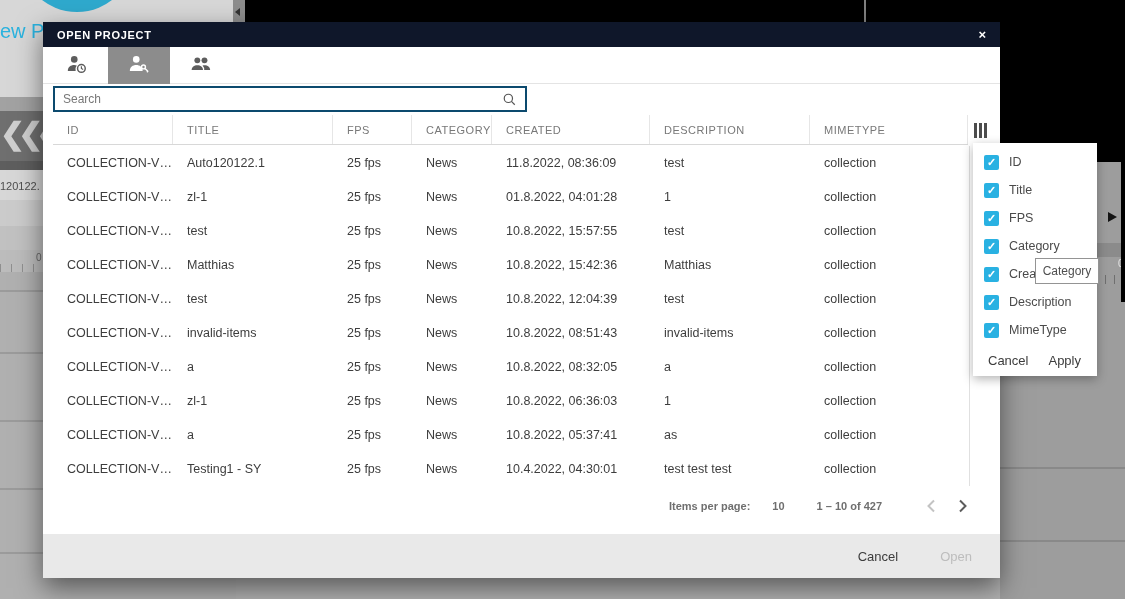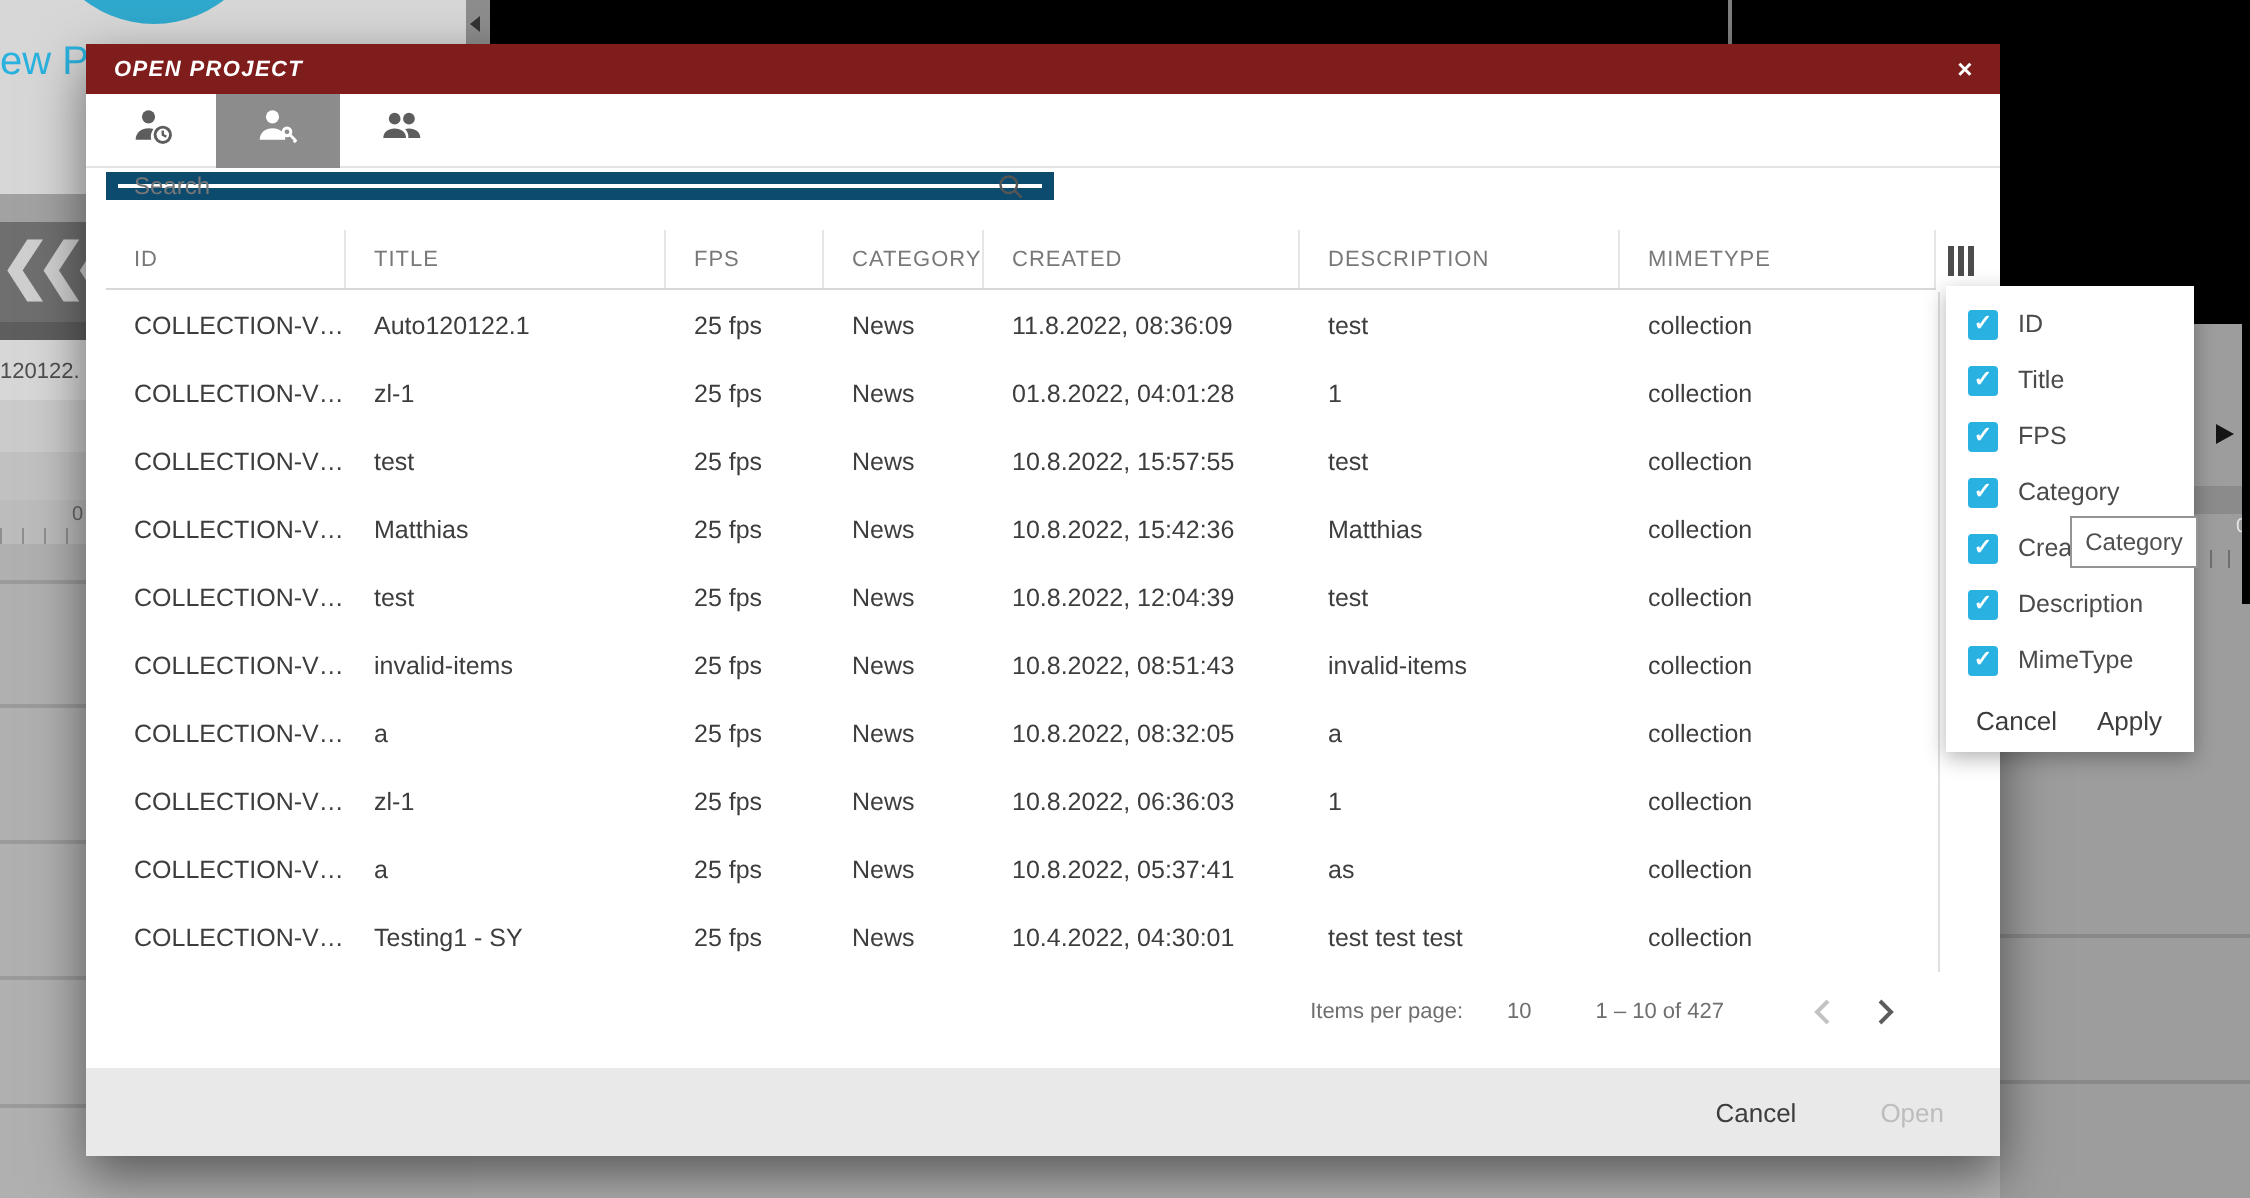--- a/index.html
+++ b/index.html
@@ -38,53 +38,53 @@
   .bg-right .mark{position:absolute;left:118px;top:96px;font-size:10px;color:#e5e5e5;}
   .bg-right .ticks{position:absolute;left:96px;top:113px;width:29px;height:9px;
      background:repeating-linear-gradient(to right,#6f6f6f 0 1px,transparent 1px 9px);}
   .bg-right .hl1{position:absolute;left:0;top:305px;width:125px;height:2px;background:#898989;}
   .bg-right .hl2{position:absolute;left:0;top:378px;width:125px;height:2px;background:#898989;}
   .bg-sliver{position:absolute;left:121px;top:0;width:4px;height:140px;background:#000;}
 
   
   .dialog{left:43px;top:22px;width:957px;height:556px;background:#fff;
           box-shadow:0 10px 25px rgba(0,0,0,.5);z-index:10;}
-  .dlg-header{position:absolute;left:0;top:0;width:100%;height:25px;background:#7f1d1d;
+  .dlg-header{position:absolute;left:0;top:0;width:100%;height:25px;background:#0f172a;
           display:flex;align-items:center;justify-content:space-between;
-          padding:0 14px;box-sizing:border-box;font-style:italic;}
+          padding:0 14px;box-sizing:border-box;}
   .dlg-title{color:#fff;font-size:11px;font-weight:bold;letter-spacing:.7px;}
   .dlg-close{color:#fff;font-size:13px;font-weight:bold;line-height:1;cursor:default;}
   .tabs{position:absolute;left:0;top:25px;width:100%;height:37px;border-bottom:1px solid #e4e4e4;
         display:flex;padding-left:3px;box-sizing:border-box;}
   .tab{width:62px;height:37px;display:flex;align-items:center;justify-content:center;color:#5d5d5d;}
   .tab.active{background:#8c8c8c;color:#fff;}
   .tab svg{width:22px;height:22px;fill:currentColor;}
-  .search-box{position:absolute;left:10px;top:64px;width:474px;height:14px;
-        border:6px solid #0c4a6e;display:flex;align-items:center;box-sizing:border-box;}
+  .search-box{position:absolute;left:10px;top:64px;width:474px;height:26px;
+        border:2px solid #0c4a6e;display:flex;align-items:center;box-sizing:border-box;}
   .search-box input{border:none;outline:none;flex:1;font-size:12px;color:#333;
         padding-left:8px;background:transparent;font-family:inherit;}
   .search-box input::placeholder{color:#777;}
   .search-icon{margin-right:8px;display:flex;}
   .thead{position:absolute;left:10px;top:93px;width:915px;height:30px;display:grid;
         grid-template-columns:120px 160px 79px 80px 158px 160px 158px;
         border-bottom:1px solid #d8d8d8;box-sizing:border-box;}
   .th{font-size:11px;color:#787878;letter-spacing:.5px;display:flex;align-items:center;
         padding-left:14px;border-right:1px solid #e6e6e6;box-sizing:border-box;
         white-space:nowrap;overflow:hidden;}
   .tbody{position:absolute;left:10px;top:124px;width:915px;}
   .tr{display:grid;grid-template-columns:120px 160px 79px 80px 158px 160px 158px;height:34px;}
   .td{font-size:12.5px;color:#3d3d3d;display:flex;align-items:center;padding-left:14px;
       box-sizing:border-box;white-space:nowrap;overflow:hidden;}
   .scroll-line{position:absolute;left:926px;top:124px;width:1px;height:340px;background:#e0e0e0;}
   .columns-btn{position:absolute;left:931px;top:101px;width:18px;height:16px;
       display:flex;gap:2px;cursor:default;}
   .columns-btn i{display:block;width:3px;height:15px;background:#4c4c4c;}
   .paginator{position:absolute;left:0;top:464px;width:100%;height:40px;display:flex;
       align-items:center;justify-content:flex-end;font-size:11px;color:#6f6f6f;
-      padding-right:52px;box-sizing:border-box;}
+      padding-right:32px;box-sizing:border-box;font-weight:bold;}
   .paginator .range{margin-left:32px;}
   .pg-btn{margin-left:44px;display:flex;align-items:center;}
   .pg-btn.next{margin-left:22px;}
   .dlg-footer{position:absolute;left:0;bottom:0;width:100%;height:44px;background:#e9e9e9;
       display:flex;align-items:center;justify-content:flex-end;gap:42px;
       padding-right:28px;box-sizing:border-box;}
   .btn-cancel{font-size:13px;color:#3c3c3c;cursor:default;}
   .btn-open{font-size:13px;color:#bdbdbd;cursor:default;}
 
   

